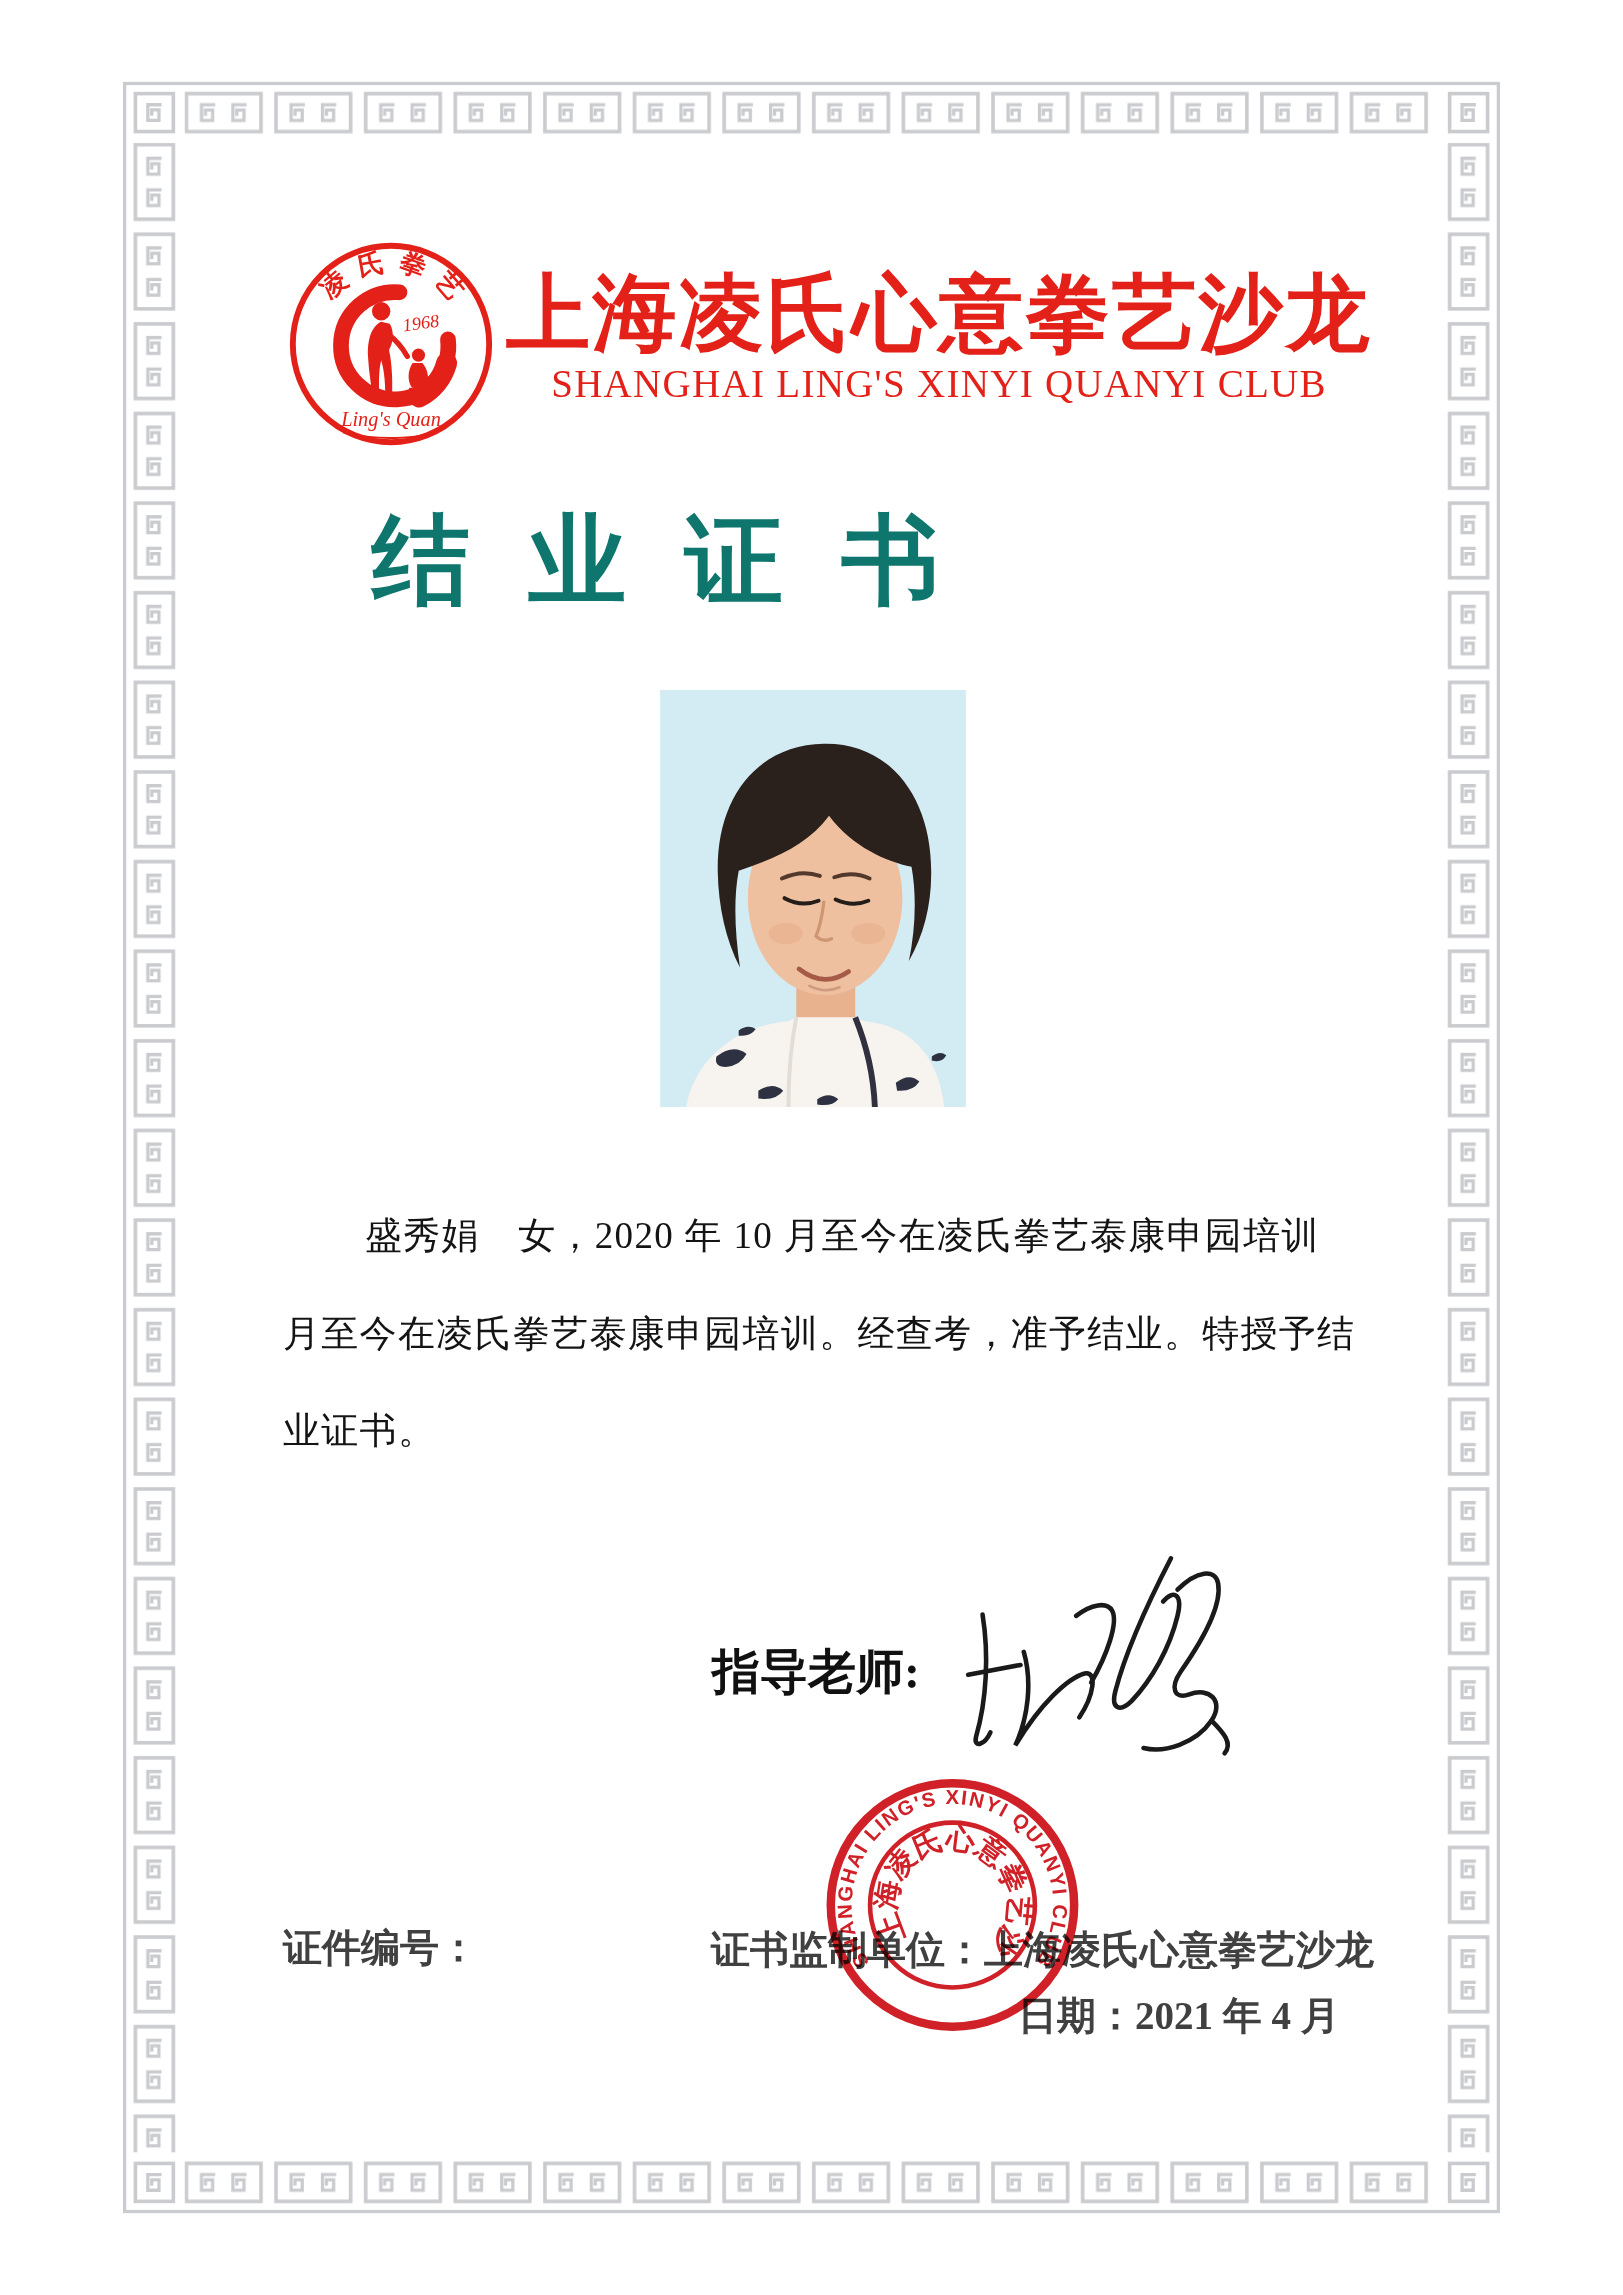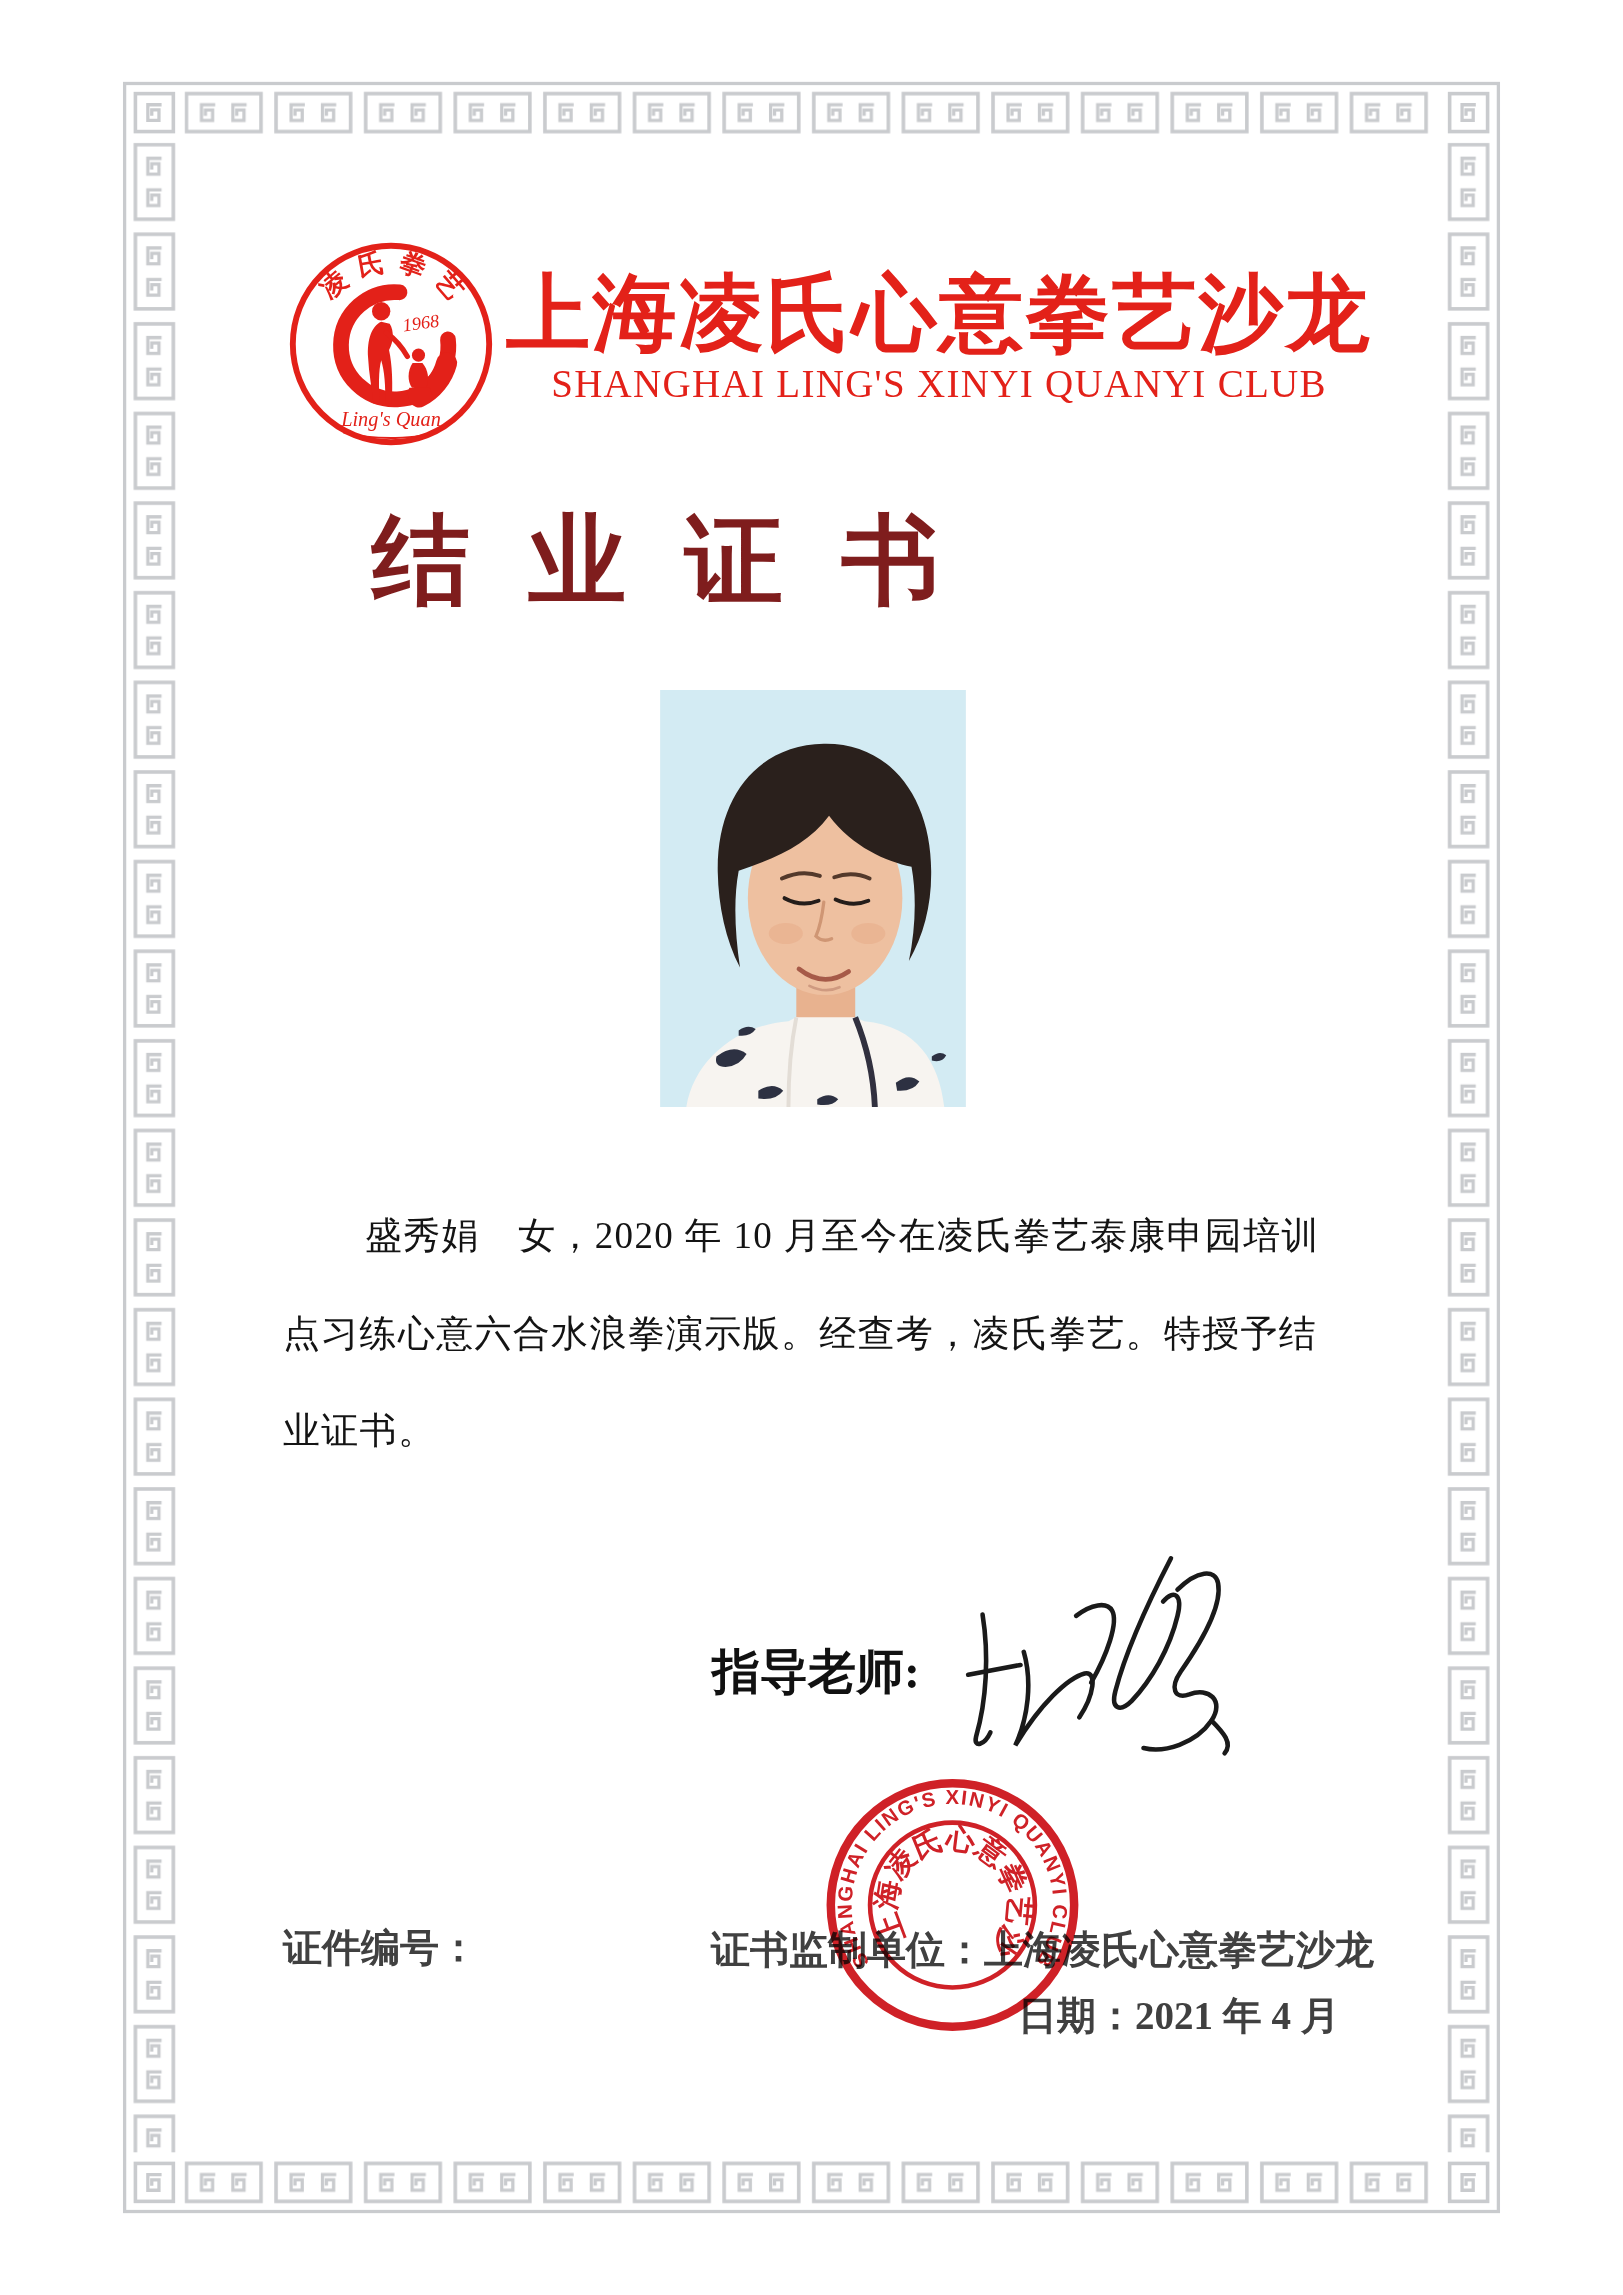--- a/index.html
+++ b/index.html
@@ -5,21 +5,21 @@
   html,body{margin:0;padding:0;background:#ffffff;}
   .page{position:relative;width:1623px;height:2295px;background:#ffffff;overflow:hidden;
         font-family:"Liberation Serif","DejaVu Serif",serif;}
   .abs{position:absolute;}
   svg{display:block;}
   .hdr-cn{left:504px;top:257px;width:870px;height:105px;text-align:center;
           font-size:84px;font-weight:bold;color:#e32119;letter-spacing:2.6px;white-space:nowrap;}
   .hdr-en{left:504px;top:361px;width:870px;text-align:center;font-size:39px;color:#e32119;
           letter-spacing:1.3px;white-space:nowrap;}
   .doc-title{left:0;top:496px;width:1328px;text-align:center;font-size:98px;font-weight:bold;
-          color:#7f1d1d;letter-spacing:17px;white-space:nowrap;}
+          color:#0f766e;letter-spacing:17px;white-space:nowrap;}
   .body-line{font-size:37px;color:#141414;letter-spacing:1.3px;white-space:nowrap;}
   .inst-label{left:712px;top:1640px;font-size:48px;font-weight:bold;color:#111;white-space:nowrap;}
   .f-label{font-size:39px;font-weight:600;color:#404040;white-space:nowrap;}
   .f-number{left:280px;top:1975px;font-size:51px;color:#111;letter-spacing:3.9px;white-space:nowrap;
           font-family:"Liberation Serif","DejaVu Serif",serif;}
   .overlay{left:0;top:0;mix-blend-mode:multiply;}
 </style>
 </head>
 <body>
 
@@ -119,21 +119,21 @@
         <path d="M 120 520 q 14 -10 26 -2 q -8 12 -26 10 Z"></path>
         <path d="M 360 600 q 20 -16 36 -2 q -10 16 -34 14 Z"></path>
         <path d="M 415 560 q 12 -10 22 -2 q -6 12 -22 8 Z"></path>
         <path d="M 240 625 q 18 -12 32 0 q -10 12 -32 8 Z"></path>
       </g>
     </g>
   </svg>
 
   <div>
     <div class="abs body-line" style="left:365px;top:1211px">盛秀娟　女，2020 年 10 月至今在凌氏拳艺泰康申园培训</div>
-    <div class="abs body-line" style="left:283px;top:1309px">点习练心意六合水浪拳演示版。经查考，凌氏拳艺。特授予结</div>
+    <div class="abs body-line" style="left:283px;top:1309px">月至今在凌氏拳艺泰康申园培训。经查考，准予结业。特授予结</div>
     <div class="abs body-line" style="left:283px;top:1406px">业证书。</div>
   </div>
 
   <div class="abs inst-label">指导老师:</div>
 
   <div class="abs f-label" style="left:283px;top:1921px">证件编号：</div>
   <div class="abs f-label" style="left:711px;top:1923px">证书监制单位：上海凌氏心意拳艺沙龙</div>
   <div class="abs f-label" style="left:1018px;top:1989px">日期：2021 年 4 月</div>
 
   <svg class="abs overlay" width="1623" height="2295" viewBox="0 0 2481 3508">

